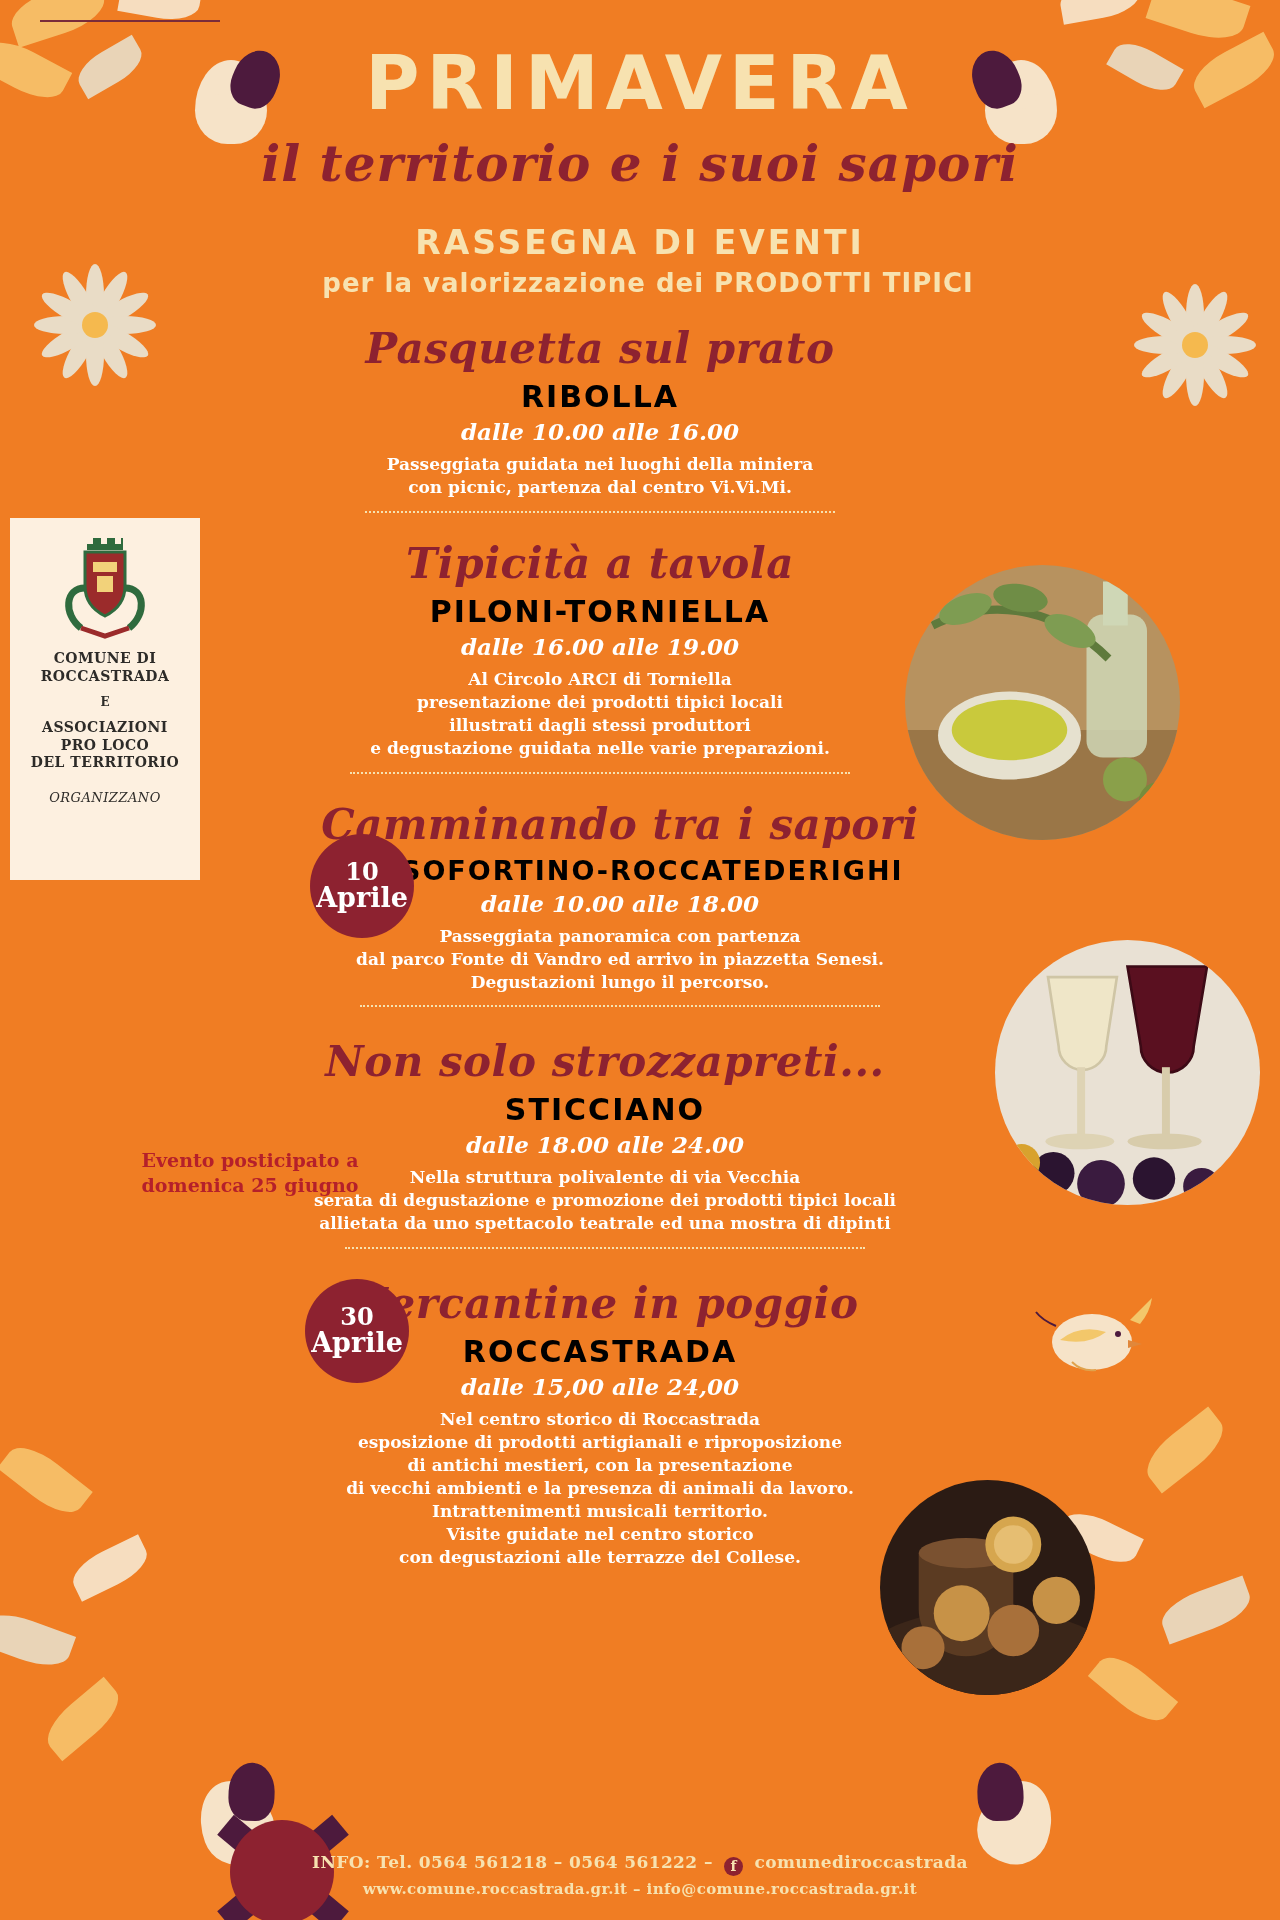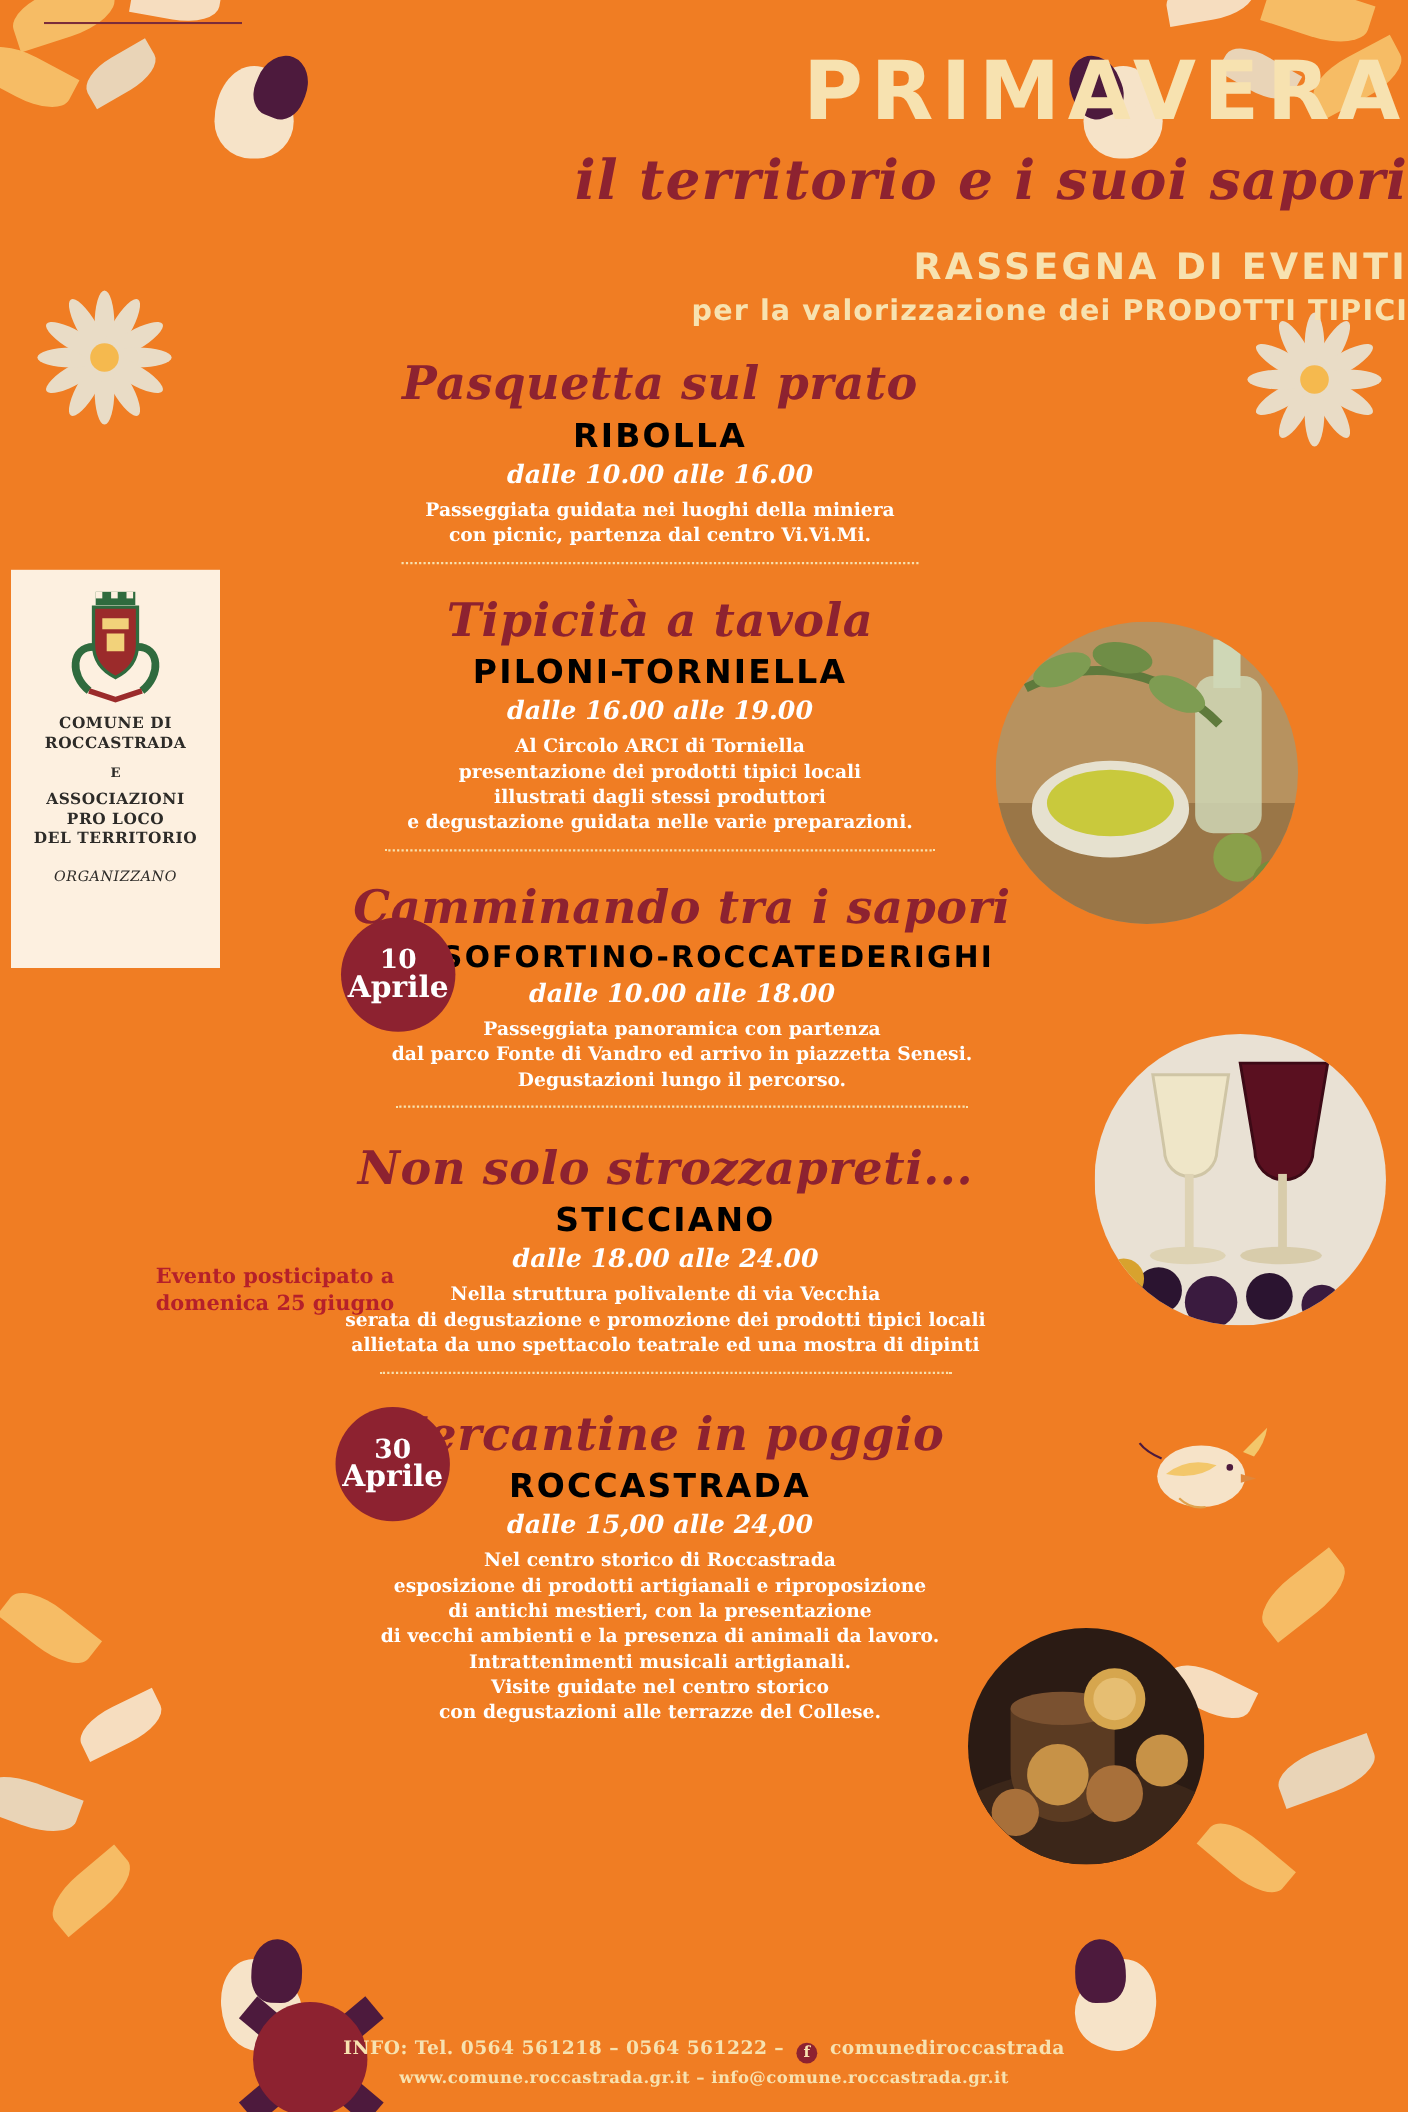--- a/index.html
+++ b/index.html
@@ -81,21 +81,21 @@
     width: 7px;
     height: 7px;
     background: #f6e3c8;
     border-radius: 50%;
   }
 
   
   .header {
     position: relative;
     padding-top: 46px;
-    text-align: right;
+    text-align: center;
     z-index: 5;
   }
   .title-main {
     font-family: "DejaVu Sans", sans-serif;
     font-weight: bold;
     font-size: 74px;
     letter-spacing: 7px;
     color: #f7e2b0;
     line-height: 1;
     margin: 0;
@@ -593,21 +593,21 @@
 
       <div class="ev-body" style="padding-left:120px;padding-right:200px;">
         <p class="ev-title">Mercantine in poggio</p>
         <p class="ev-place">ROCCASTRADA</p>
         <p class="ev-hours">dalle 15,00 alle 24,00</p>
         <p class="ev-desc">
           <span>Nel centro storico di Roccastrada</span><br>
           <span>esposizione di prodotti artigianali e riproposizione</span><br>
           <span>di antichi mestieri, con la presentazione</span><br>
           <span>di vecchi ambienti e la presenza di animali da lavoro.</span><br>
-          <span>Intrattenimenti musicali artigianali.</span><br>
+          <span>Intrattenimenti musicali territorio.</span><br>
           <span>Visite guidate nel centro storico</span><br>
           <span>con degustazioni alle terrazze del Collese.</span>
         </p>
       </div>
     </div>
 
   </div>
 
   <div class="posticipato">
     <div>Evento posticipato a</div>

